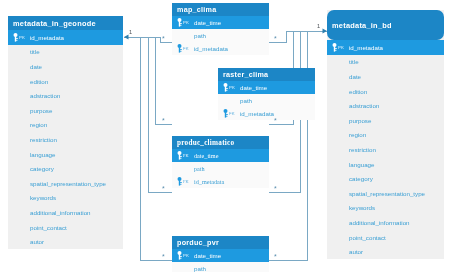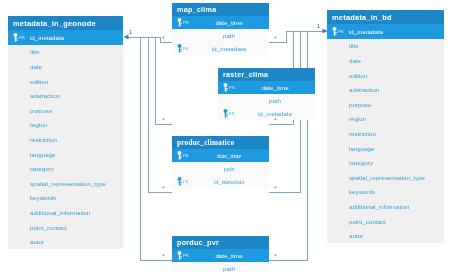--- a/index.html
+++ b/index.html
@@ -58,25 +58,25 @@
   
   .keyico{display:block;}
 
   
   #tbl-geonode{left:8px;top:16px;width:115px;}
   #tbl-geonode .ent-header{height:14px;}
   #tbl-geonode .row{height:14.6px;}
 
   
   #tbl-bd{left:327px;top:10px;width:117px;}
-  #tbl-bd .ent-header{height:14px;}
+  #tbl-bd .ent-header{height:30px;border-radius:7px;}
   #tbl-bd .row{height:14.6px;}
 
   
-  .mini{width:97px;left:172px;text-align:center;}
+  .mini{width:97px;left:172px;}
   .mini .ent-header{height:13px;font-size:7.2px;}
   .mini .row{height:13px;}
   #tbl-map{top:3px;}
   #tbl-raster{top:68px;margin-left:46px;}
   #tbl-produc{top:136px;font-family:Liberation Serif, serif;}
   #tbl-pvr{top:204px;margin-top:32px;}
 
   
   .card{
     position:absolute;z-index:4;

